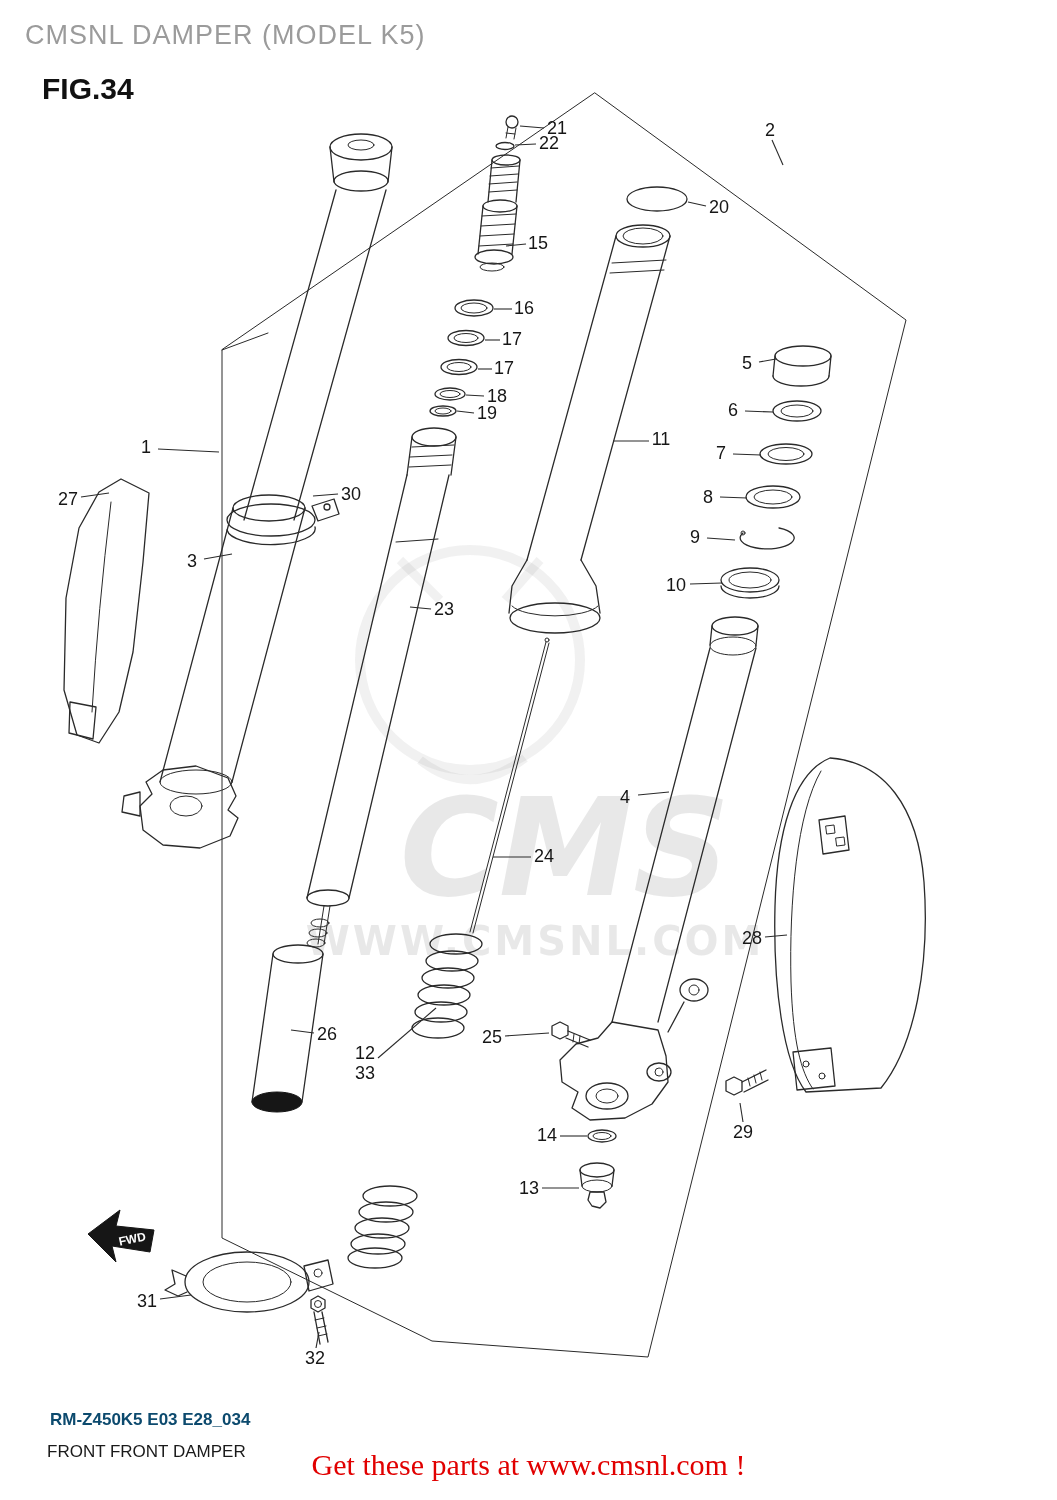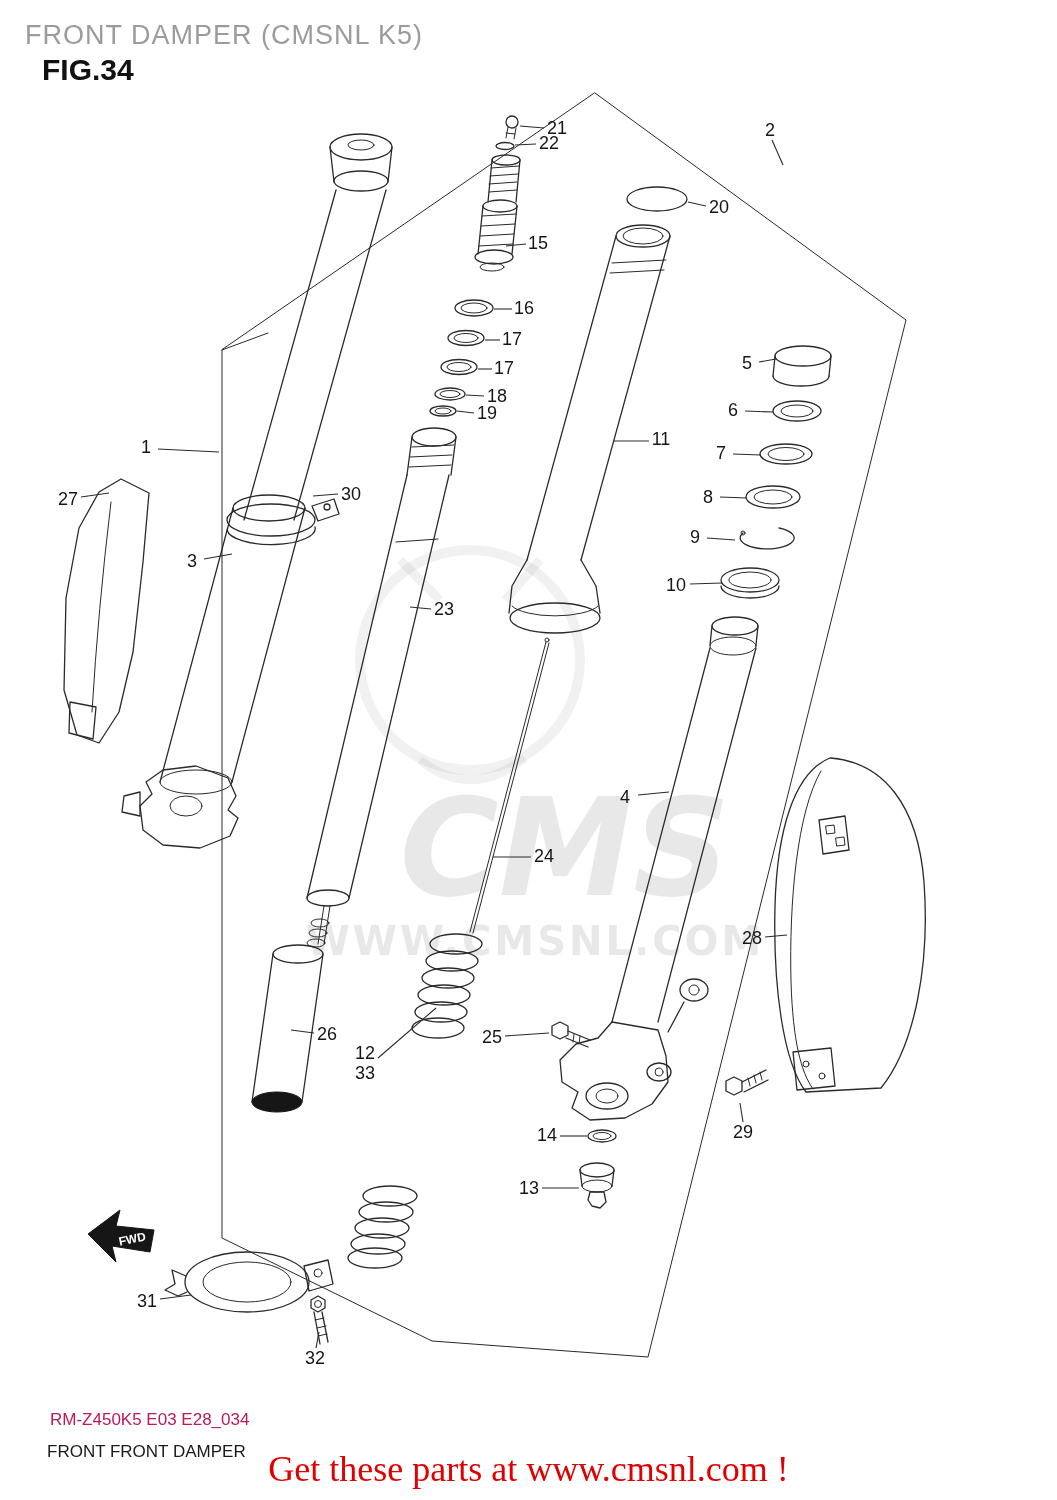--- a/index.html
+++ b/index.html
@@ -1,25 +1,25 @@
 <!DOCTYPE html>
 <html><head>
 <meta charset="utf-8">
 <style>
   html,body{margin:0;padding:0;background:#fff;}
   #page{position:relative;width:1057px;height:1500px;background:#fff;overflow:hidden;
         font-family:"Liberation Sans",sans-serif;}
   #art-svg{position:absolute;left:0;top:0;}
   .hdr-title{position:absolute;left:25px;top:20px;font-size:27px;color:#9b9b9b;
              letter-spacing:1px;}
-  .hdr-fig{position:absolute;left:42px;top:53px;font-size:30px;font-weight:bold;color:#111;text-align:center;}
-  .ftr-code{position:absolute;left:50px;top:1410px;font-size:17px;color:#be185d;}
+  .hdr-fig{position:absolute;left:42px;top:72px;font-size:30px;font-weight:bold;color:#111;text-align:center;}
+  .ftr-code{position:absolute;left:50px;top:1410px;font-size:17px;color:#0c4a6e;font-weight:bold;}
   .ftr-name{position:absolute;left:47px;top:1442px;font-size:17px;color:#1a1a1a;}
   .banner{position:absolute;left:0;top:1448px;width:100%;text-align:center;
-          font-family:"Liberation Serif",serif;font-size:36px;color:#e10000;cursor:pointer;}
+          font-family:"Liberation Serif",serif;font-size:30px;color:#e10000;cursor:pointer;}
   .co-text{font-family:"Liberation Sans",sans-serif;font-size:18px;fill:#161616;}
   .co-line{stroke:#2a2a2a;stroke-width:1.1;}
   .ln{stroke:#2a2a2a;stroke-width:1.3;fill:none;stroke-linecap:round;stroke-linejoin:round;}
   .thin{stroke-width:1;}
   .dark{fill:#161616;stroke:#161616;}
   .wm{fill:rgba(125,125,125,0.18);font-family:"DejaVu Sans",sans-serif;font-weight:bold;}
 </style>
 </head>
 <body>
 
@@ -285,20 +285,20 @@
         <line x1="338" y1="494" x2="313" y2="496" class="co-line"></line>
         <text x="351" y="494" text-anchor="middle" dominant-baseline="central" class="co-text">30</text>
         <line x1="160" y1="1299" x2="191" y2="1295" class="co-line"></line>
         <text x="147" y="1301" text-anchor="middle" dominant-baseline="central" class="co-text">31</text>
         <line x1="316" y1="1348" x2="319" y2="1332" class="co-line"></line>
         <text x="315" y="1358" text-anchor="middle" dominant-baseline="central" class="co-text">32</text>
         <text x="365" y="1073" text-anchor="middle" dominant-baseline="central" class="co-text">33</text>
       </g>
   </svg>
 
-  <div class="hdr-title">FRONT DAMPER (CMSNL K5)</div>
+  <div class="hdr-title">CMSNL DAMPER (MODEL K5)</div>
   <div class="hdr-fig">FIG.34</div>
 
   <div class="ftr-code">RM-Z450K5 E03 E28_034</div>
   <div class="ftr-name">FRONT FRONT DAMPER</div>
 
   <div class="banner">Get these parts at www.cmsnl.com !</div>
 </div>
 
 </body></html>

